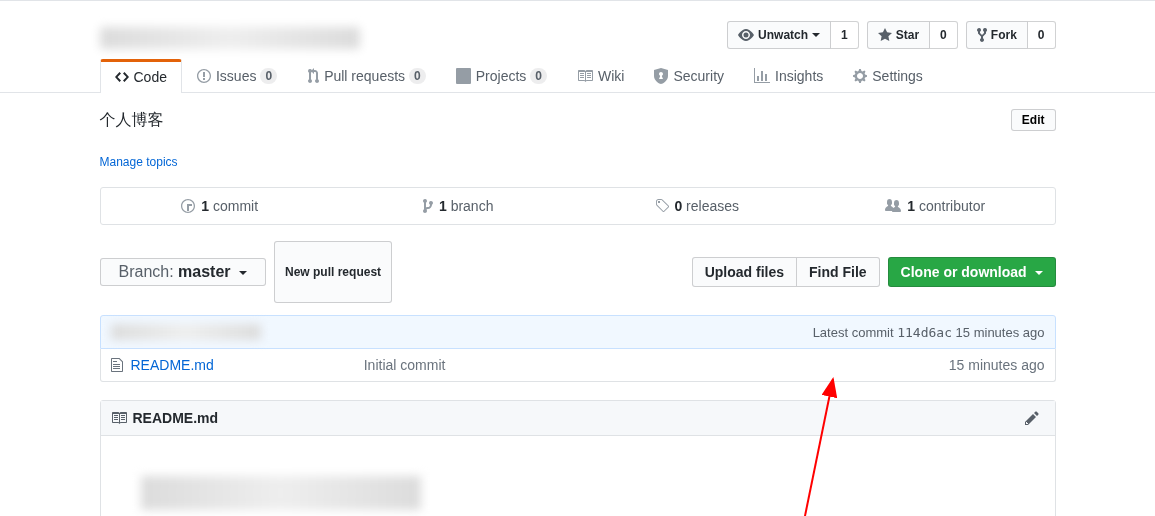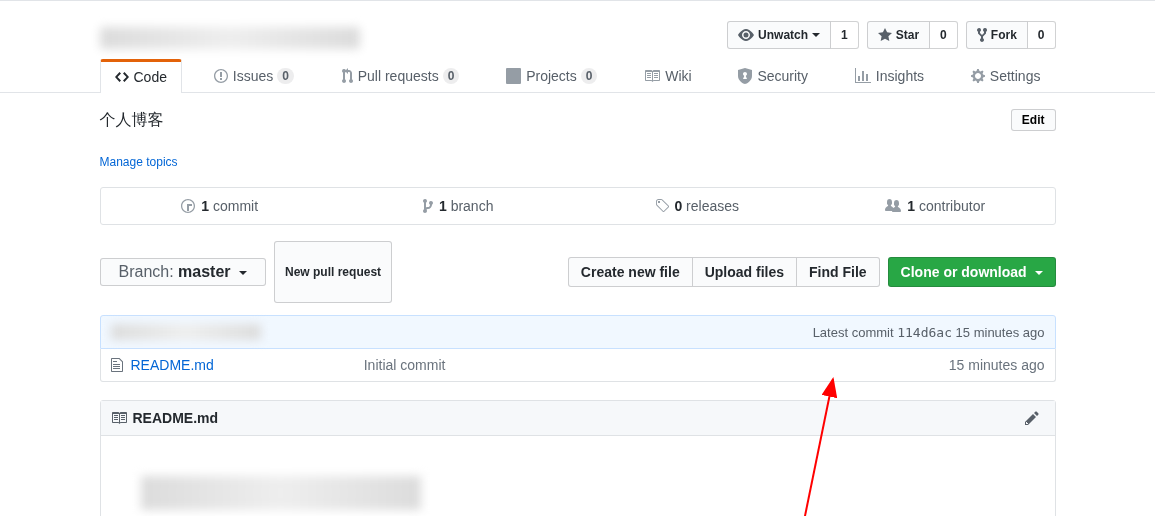--- a/index.html
+++ b/index.html
@@ -14,21 +14,21 @@
 .btn-group { display: flex; }
 .btn { display: inline-flex; align-items: center; padding: 3px 10px; font-size: 12px; font-weight: 600; line-height: 20px; color: #24292e; background: #fafbfc; border: 1px solid rgba(27,31,35,0.2); cursor: pointer; }
 .btn:first-child { border-radius: 3px 0 0 3px; }
 .count-box { padding: 3px 10px; font-size: 12px; font-weight: 600; line-height: 20px; background: #fff; border: 1px solid rgba(27,31,35,0.2); border-left: 0; border-radius: 0 3px 3px 0; }
 .btn svg { margin-right: 4px; fill: #586069; }
 .caret { display: inline-block; width: 0; height: 0; border-left: 4px solid transparent; border-right: 4px solid transparent; border-top: 4px solid #24292e; margin-left: 4px; vertical-align: middle; }
 .white-caret { border-top-color: #fff; }
 
 
 .tabs-wrap { border-bottom: 1px solid #e1e4e8; }
-.tabs { display: flex; justify-content: space-between; }
+.tabs { display: flex; }
 .tab { display: flex; align-items: center; padding: 7px 14px 8px; color: #586069; font-size: 14px; cursor: pointer; border: 1px solid transparent; border-bottom: none; }
 .tab.selected { color: #24292e; background: #fff; border-color: #e36209 #e1e4e8 transparent; border-top-width: 3px; border-radius: 3px 3px 0 0; margin-bottom: -1px; }
 .tab svg { margin-right: 5px; fill: #959da5; }
 .tab.selected svg { fill: #24292e; }
 .counter { display: inline-block; padding: 2px 5px; font-size: 12px; font-weight: 600; line-height: 1; color: #586069; background: rgba(27,31,35,0.08); border-radius: 20px; margin-left: 4px; }
 
 
 .desc-row { display: flex; align-items: center; margin-top: 16px; }
 .desc-text { flex: 1; font-size: 16px; color: #24292e; }
 .edit-btn { padding: 3px 10px; font-size: 12px; font-weight: 600; background: #fafbfc; border: 1px solid rgba(27,31,35,0.2); border-radius: 3px; cursor: pointer; }
@@ -216,21 +216,20 @@
 
   <div class="file-nav">
     <button class="branch-btn">
       <span class="label">Branch:</span>
       <strong>master</strong>
       <span class="caret"></span>
     </button>
     <button class="newpr-btn">New pull request</button>
     <div class="spacer"></div>
     <div class="file-btns">
-      <button class="file-btn">Create new file</button>
       <button class="file-btn">Upload files</button>
       <button class="file-btn">Find File</button>
     </div>
     <button class="clone-btn">
       <span>Clone or download</span>
       <span class="caret white-caret"></span>
     </button>
   </div>
 
   <div class="commit-tease">

